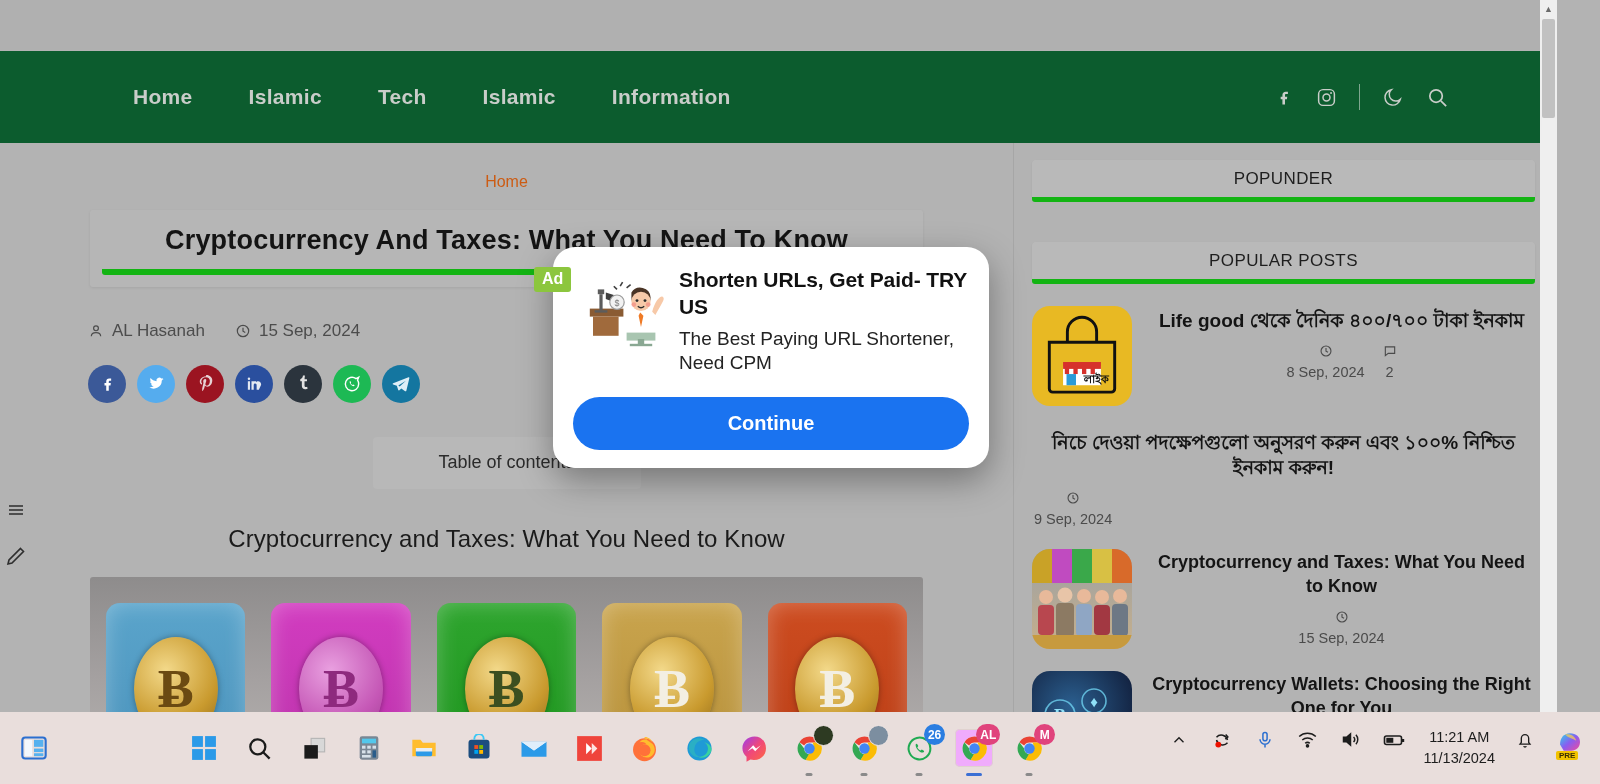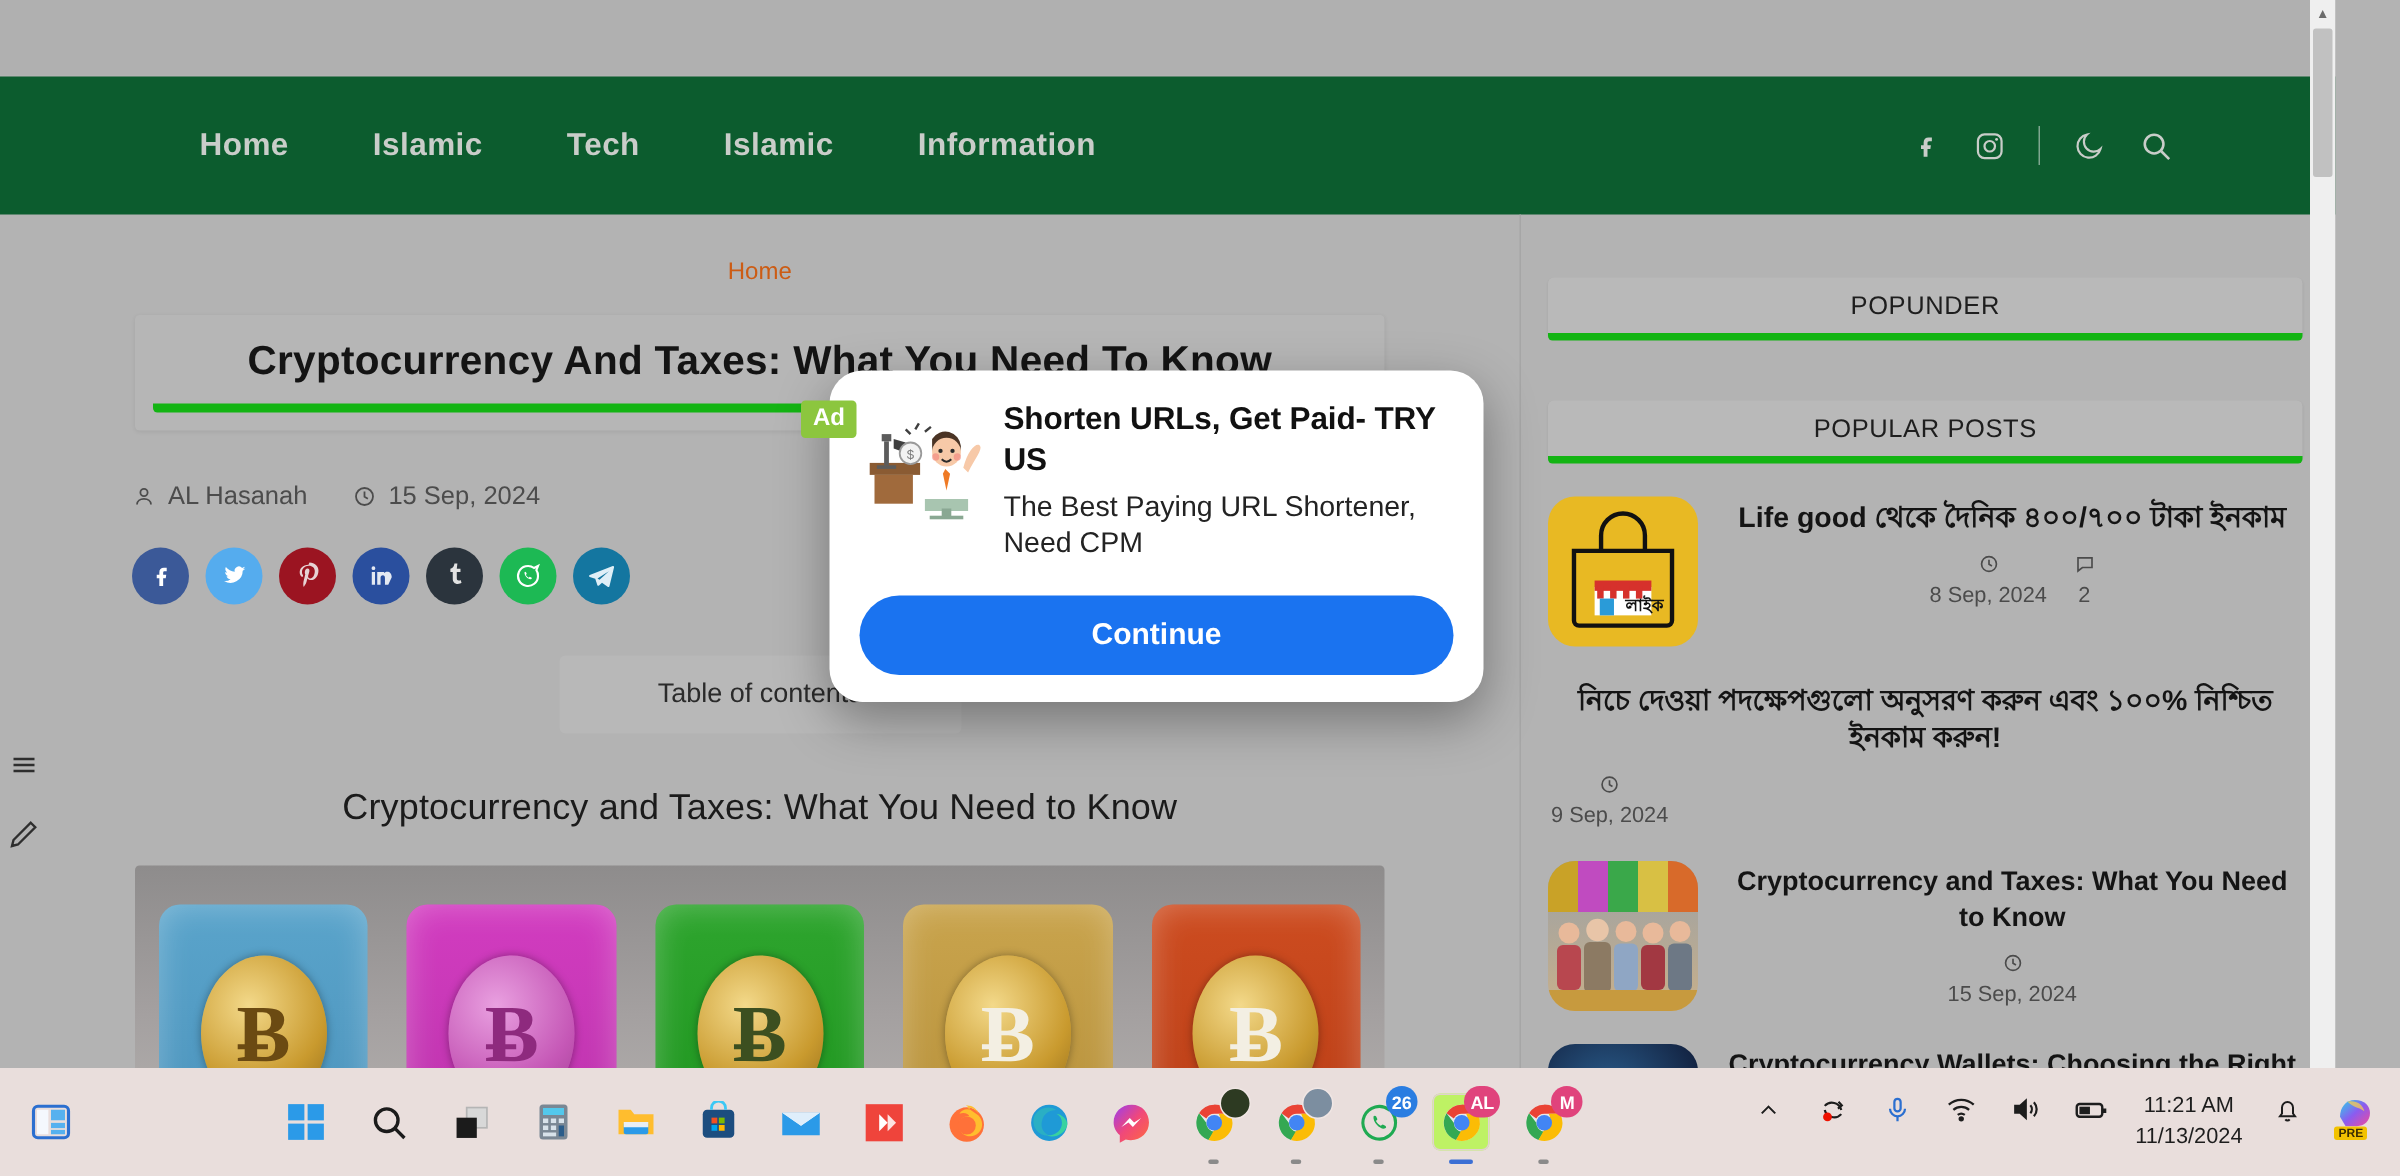--- a/index.html
+++ b/index.html
@@ -27,21 +27,21 @@
     padding: 6px 28px; cursor: pointer; white-space: nowrap;
   }
   .navicons { margin-left: auto; display: flex; align-items: center; gap: 22px; margin-right: 108px; }
   .navicons svg { display: block; }
   .nav-div { width: 1px; height: 26px; background: #7fa68f; }
 
   
   #content { position: absolute; left: 0; top: 143px; width: 1557px; height: 569px; display: flex; }
   #main { width: 1013px; position: relative; }
   #vdiv { width: 1px; background: #a6a6a6; }
-  #aside { flex: 1; position: relative; padding-top: 42px; }
+  #aside { flex: 1; position: relative; padding-top: 17px; }
 
   .breadcrumb { text-align: center; color: #cc5c14; font-size: 16px; padding-top: 30px; }
 
   .titlebox {
     margin: 19px 90px 0 90px; background: rgba(255,255,255,.045);
     border-radius: 3px; padding: 14px 12px 12px; text-align: center; position: relative;
     box-shadow: 0 1px 3px rgba(0,0,0,.08);
   }
   .titlebox h1 { font-size: 27px; color: #141414; letter-spacing: .2px; line-height: 1.22; }
   .titleline { height: 6px; background: #13b413; margin: 12px 0 0 0; border-radius: 0 0 3px 3px; }
@@ -104,21 +104,21 @@
   .th-wallet { background: radial-gradient(circle at 40% 35%, #2b5f8f, #12213f 75%); }
   .tstripe { position: absolute; top: 0; left: 0; right: 0; height: 34px; display: flex; }
   .tstripe i { flex: 1; }
 
   
   #dim { position: absolute; left: 0; top: 0; width: 1557px; height: 712px; background: rgba(0,0,0,0.0); z-index: 30; pointer-events: none; }
   #admodal {
     position: absolute; left: 553px; top: 247px; width: 436px; height: 221px;
     background: #fff; border-radius: 22px; z-index: 40;
     box-shadow: 0 12px 34px rgba(0,0,0,.35);
-    padding: 20px 22px 18px 22px;
+    padding: 20px 22px 18px 32px;
   }
   .adbadge {
     position: absolute; left: -19px; top: 20px; background: #8cc63e; color: #fff;
     font-size: 16px; font-weight: bold; padding: 3px 8px 4px; border-radius: 3px;
   }
   .adtop { display: flex; gap: 14px; }
   .adimg { width: 80px; height: 80px; flex: 0 0 80px; position: relative; }
   .adtext { flex: 1; }
   .adtitle { font-size: 21px; font-weight: bold; color: #111; line-height: 1.28; letter-spacing: -.1px; }
   .addesc { font-size: 19px; color: #232323; line-height: 1.3; margin-top: 6px; }
@@ -139,21 +139,21 @@
 
   
   #taskbar {
     position: absolute; left: 0; bottom: 0; width: 1600px; height: 72px;
     background: #e9dedc; display: flex; align-items: center; z-index: 60;
   }
   #tb-left { width: 68px; display: flex; align-items: center; justify-content: center; }
   #tb-center { flex: 1; display: flex; align-items: center; justify-content: center; gap: 17px; }
   #tb-right { display: flex; gap: 17px; padding-right: 13px; }
   .ticon { width: 38px; height: 38px; position: relative; display: flex; align-items: center; justify-content: center; cursor: pointer; border-radius: 5px; }
-  .ticon.active { background: #bef264; box-shadow: 0 0 0 1px #e0d2cf inset; }
+  .ticon.active { background: #f0abfc; box-shadow: 0 0 0 1px #e0d2cf inset; }
   .dotind { position: absolute; bottom: -9px; left: 50%; transform: translateX(-50%); width: 7px; height: 3px; border-radius: 2px; background: #8a8a8a; }
   .dotind.blue { width: 16px; background: #3b6fd4; }
   .badge {
     position: absolute; top: -5px; right: -7px; min-width: 21px; height: 21px; padding: 0 4px;
     border-radius: 11px; background: #2a7de1; color: #fff; font-size: 12px; font-weight: bold;
     display: flex; align-items: center; justify-content: center;
   }
   .badge.pink { background: #e0437c; }
   .minipic { position: absolute; top: -4px; right: -6px; width: 21px; height: 21px; border-radius: 50%; overflow: hidden; border: 1.5px solid #f0e6e4; }
   #clock { text-align: center; color: #1d1d1d; font-size: 14.5px; line-height: 1.45; cursor: pointer; }

